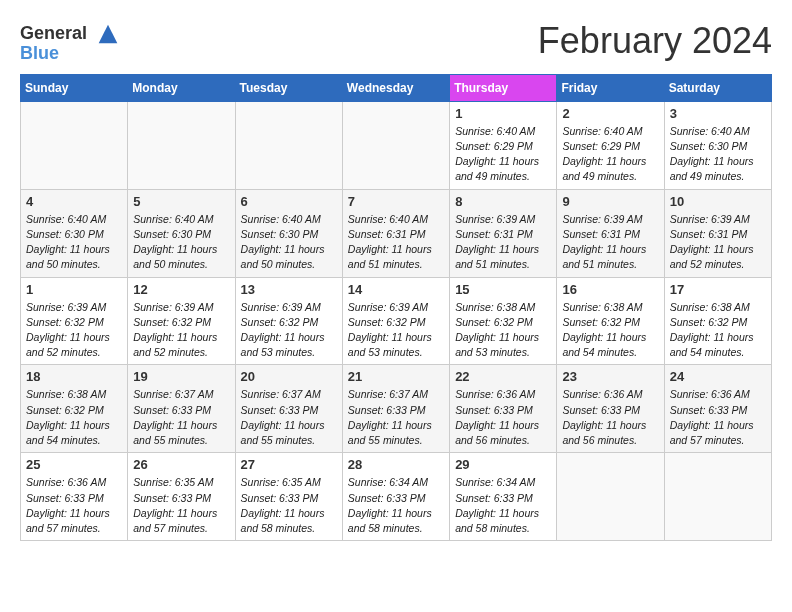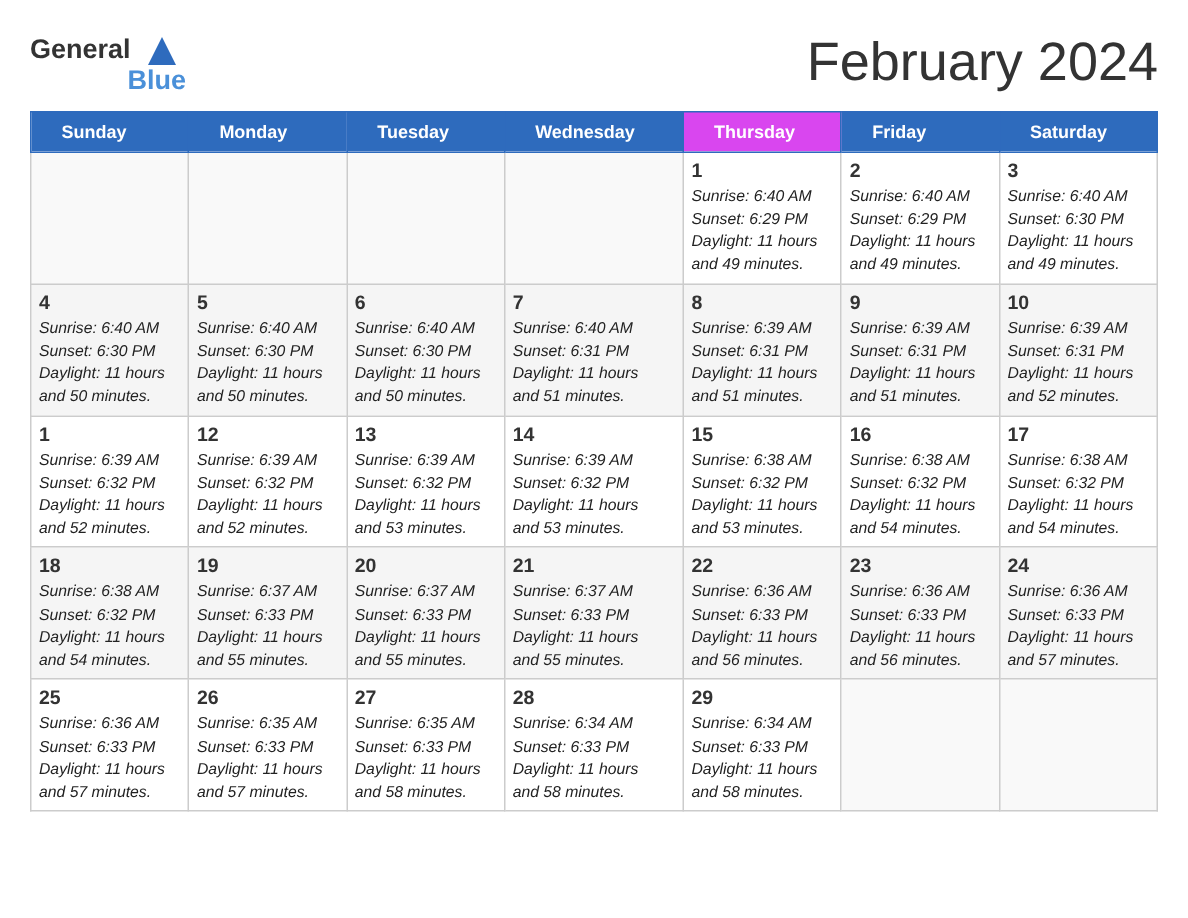--- a/index.html
+++ b/index.html
@@ -39,21 +39,21 @@
       color: #555;
     }
     table {
       width: 100%;
       border-collapse: collapse;
       font-size: 11px;
     }
     thead tr th {
       background-color: #2e6bbd;
       color: #fff;
-      padding: 6px 20px;
+      padding: 6px 4px;
       text-align: left;
       font-size: 12px;
       font-weight: bold;
       border: 1px solid #2e6bbd;
     }
     tbody tr td {
       border: 1px solid #ccc;
       vertical-align: top;
       padding: 4px 5px;
       min-height: 80px;
@@ -88,21 +88,21 @@
     <div>
       <div style="display:flex;align-items:flex-start;gap:2px;">
         <div style="font-size:18px;font-weight:bold;color:#333;line-height:1.1;">
           <span style="color:#333;">General</span>
           <svg class="logo-icon" viewBox="0 0 30 30" width="28" height="28" style="display:inline-block;vertical-align:middle;margin-left:2px;">
             <polygon points="5,25 15,5 25,25" fill="#2e6bbd"></polygon>
           </svg>
         </div>
         <div></div>
       </div>
-      <div style="font-size:18px;font-weight:bold;color:#4a90d9;line-height:1.1;margin-top:-4px;text-align:right;">Blue</div>
+      <div style="font-size:18px;font-weight:bold;color:#4a90d9;line-height:1.1;margin-top:-4px;">Blue</div>
     </div>
   </div>
   <div class="title-area">
     <div class="month-title">February 2024</div>
   </div>
 </div>
 
 <table>
   <thead>
     <tr>

